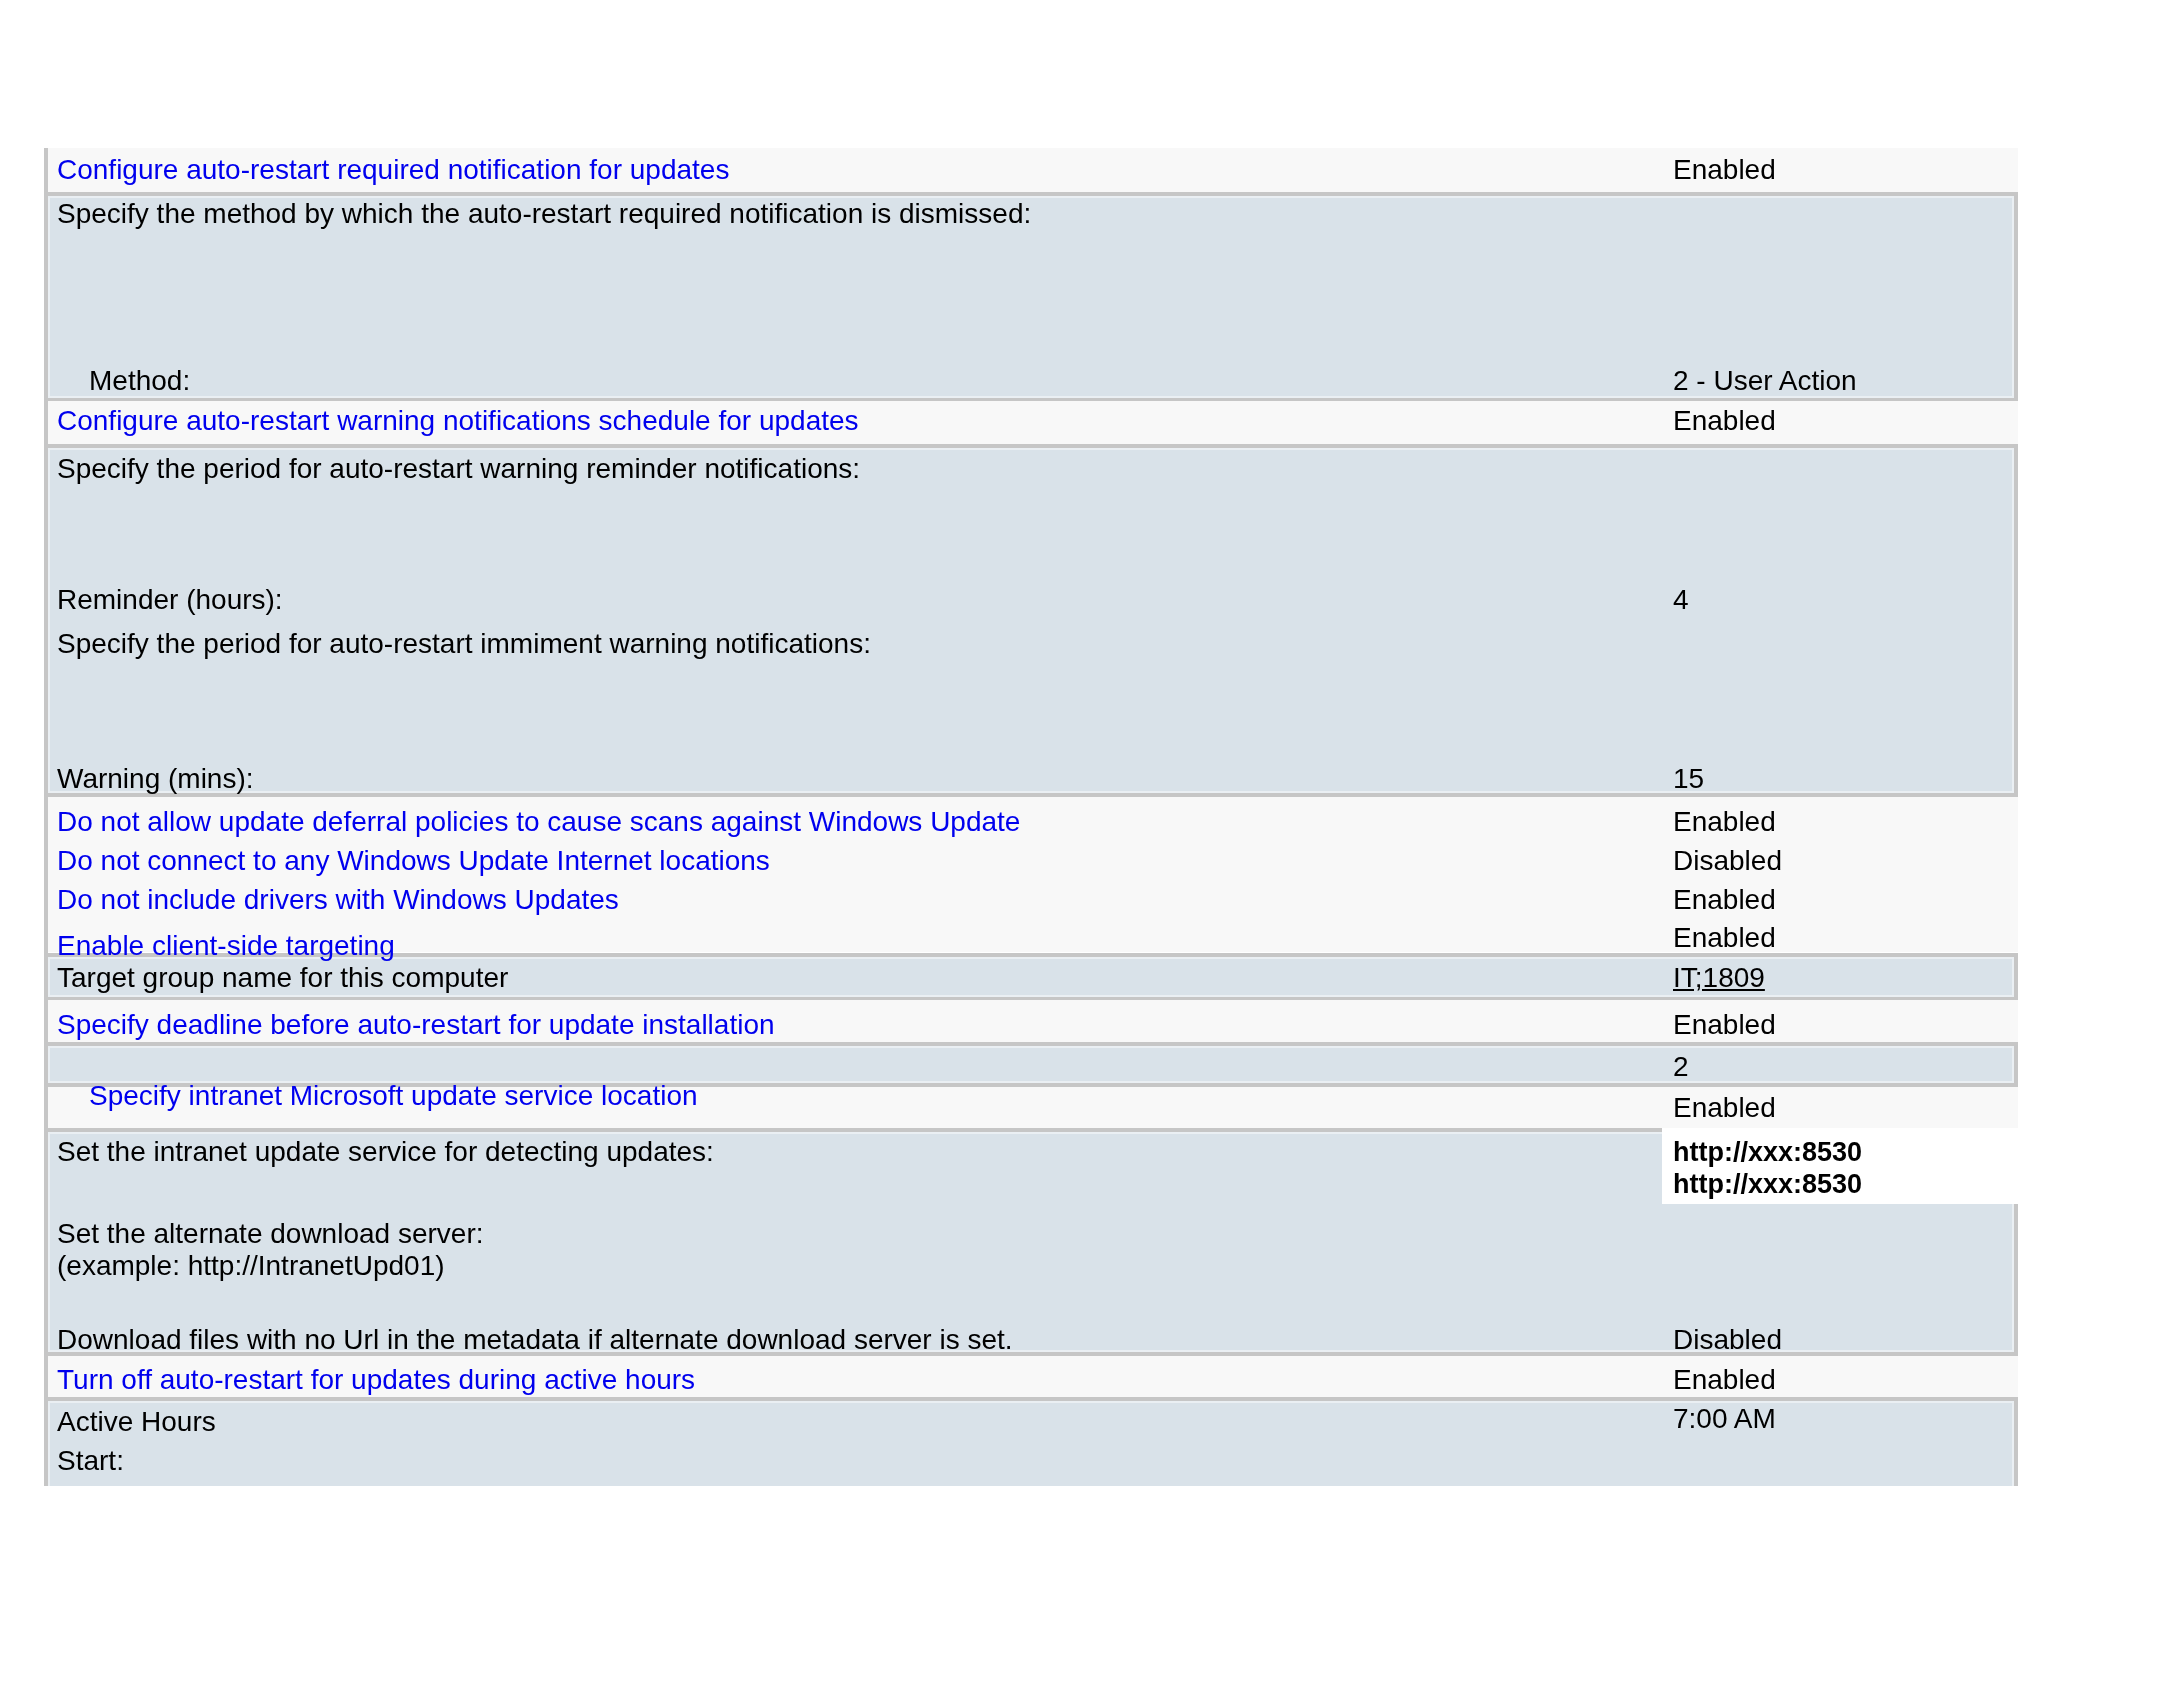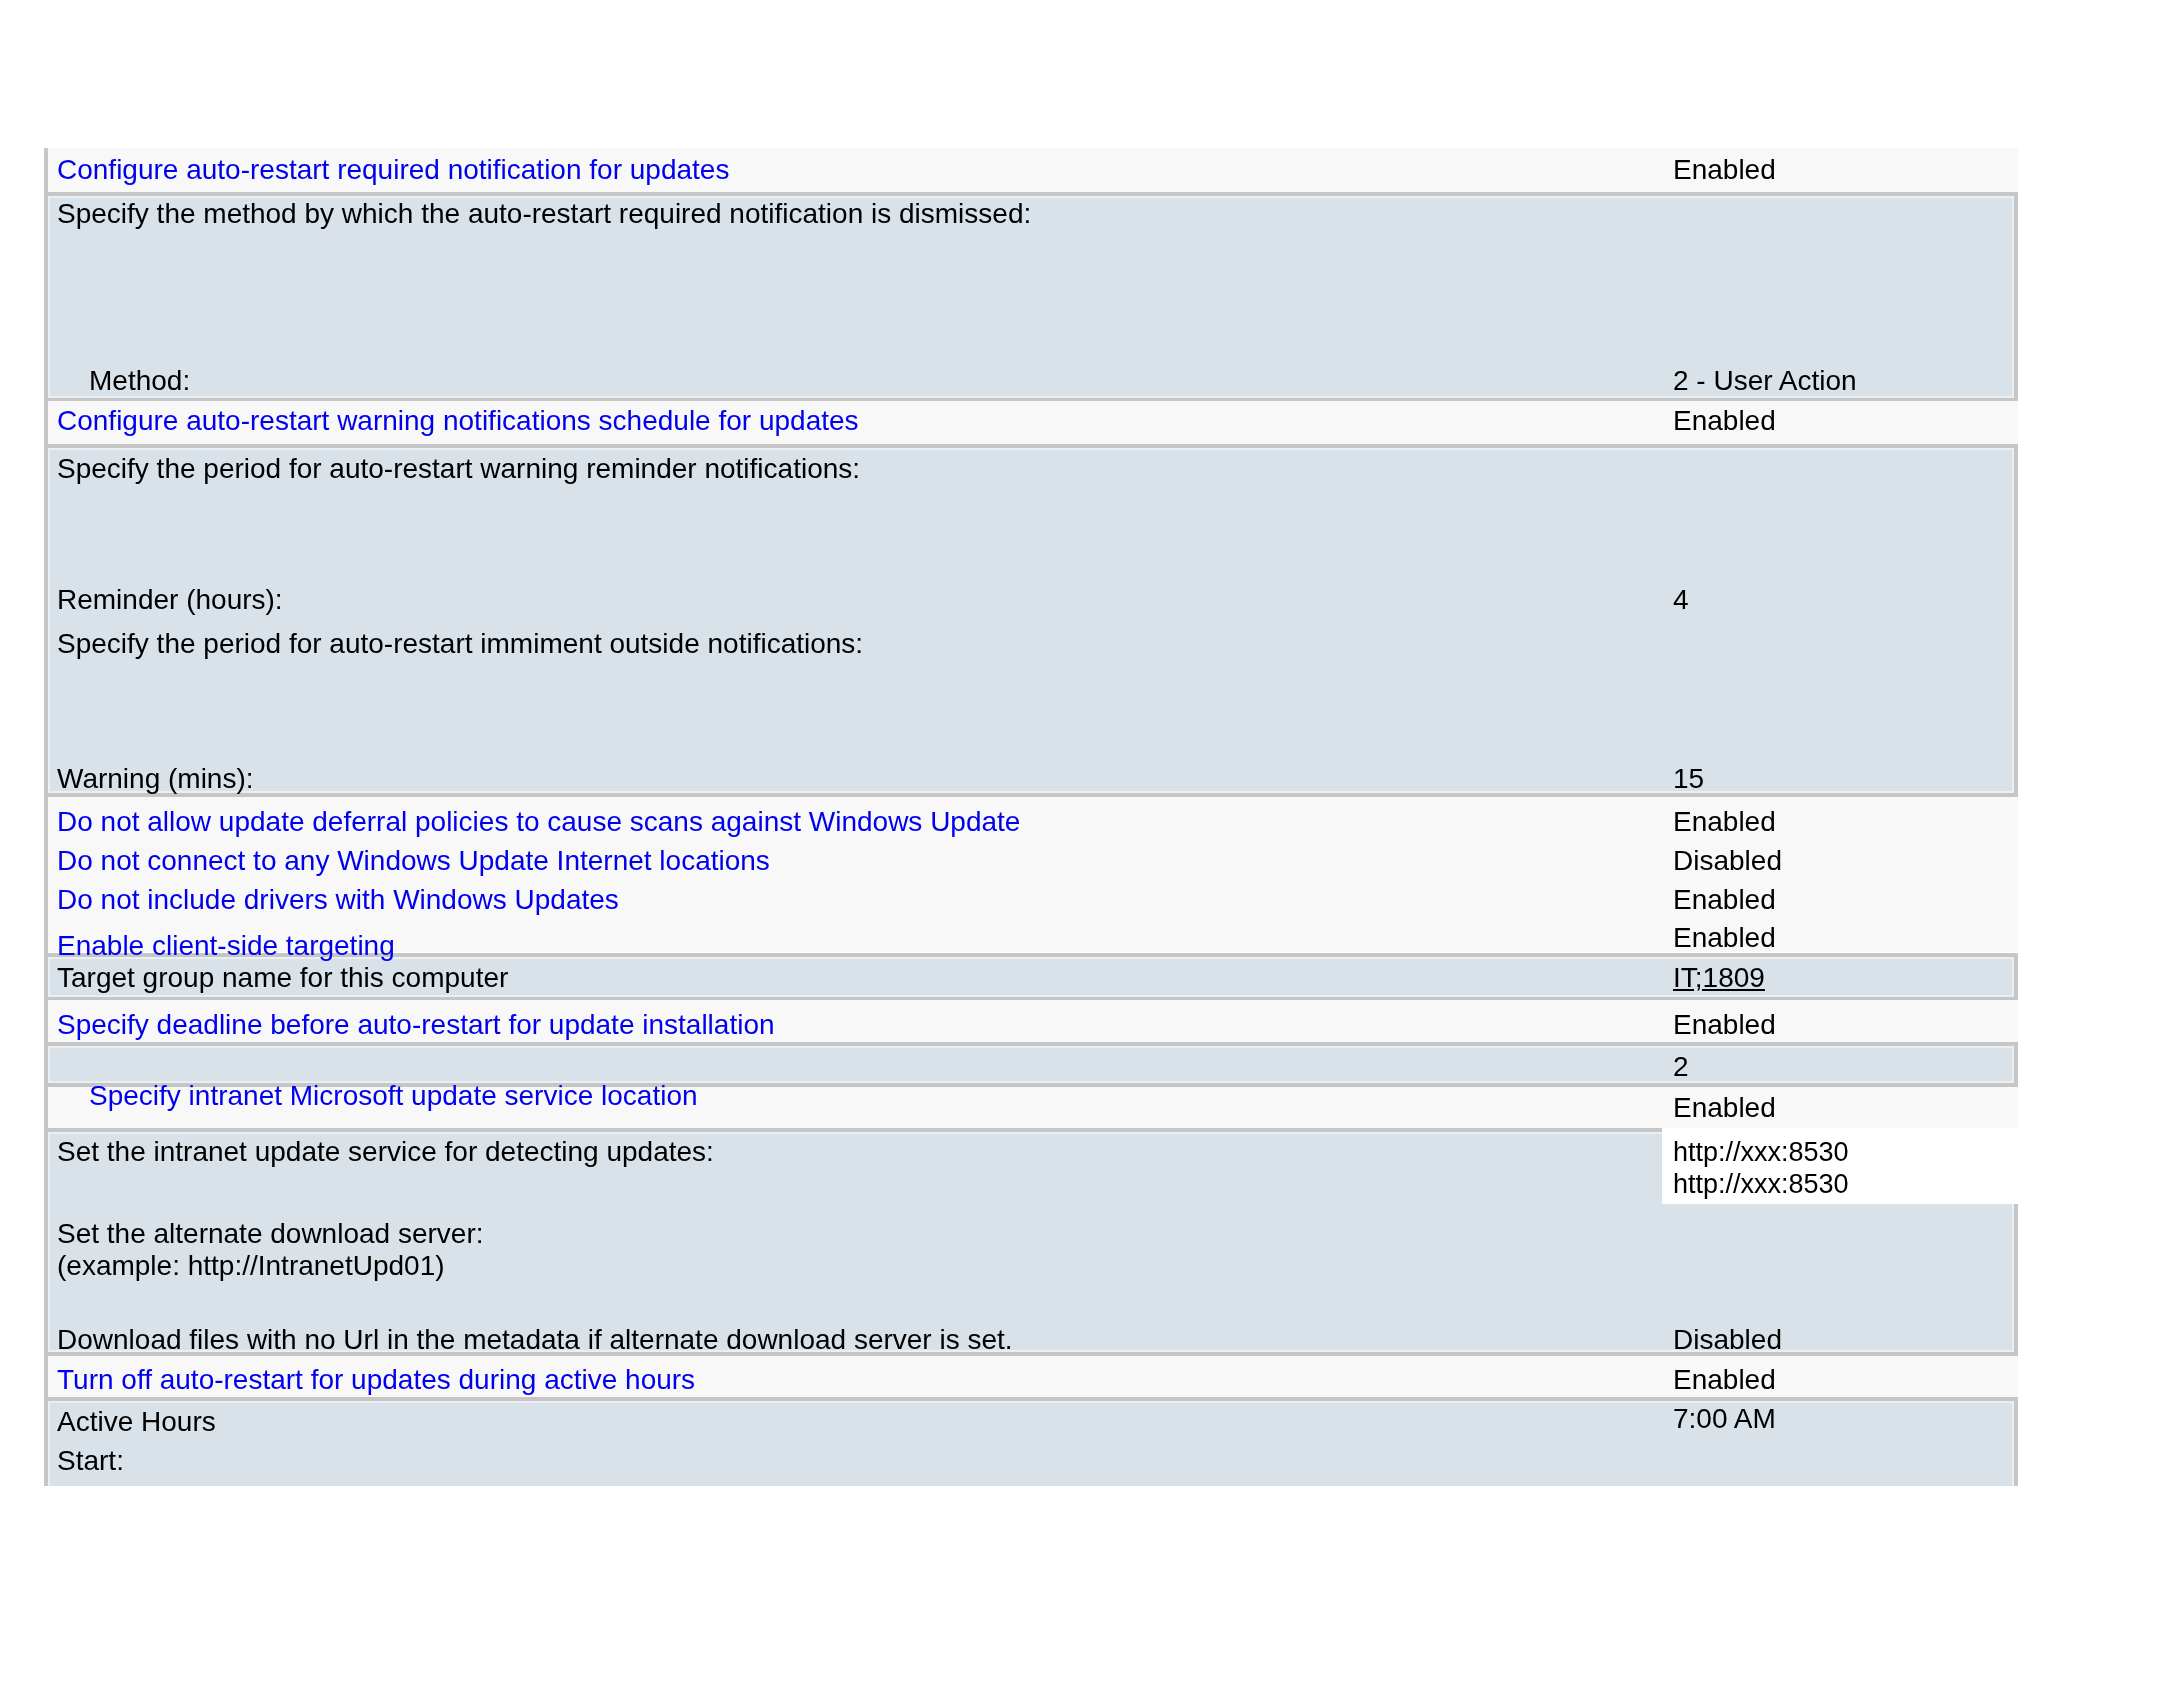--- a/index.html
+++ b/index.html
@@ -9,21 +9,21 @@
   .tbl{position:absolute;left:44px;top:148px;width:1974px;height:1372px;}
   .bg{position:absolute;left:0;width:1974px;z-index:1;}
   .rowbg{background:#f8f8f8;}
   .blk{background:#d9e2e9;border:4px solid #c6c6c6;box-sizing:border-box;
        box-shadow:inset 0 0 0 2px rgba(255,255,255,0.45);}
   .leftedge{position:absolute;left:0;top:0;width:4px;height:1372px;background:#c6c6c6;z-index:3;}
   .whitecell{position:absolute;left:1618px;width:356px;background:#ffffff;z-index:2;}
   .ln{position:absolute;left:13px;height:40px;line-height:40px;white-space:nowrap;z-index:5;}
   .val{position:absolute;left:1629px;height:40px;line-height:40px;white-space:nowrap;z-index:5;}
   .lnk{color:#0000ee;text-decoration:none;cursor:pointer;}
-  .url{font-weight:normal;font-size:27px;}
+  .url{font-weight:bold;font-size:27px;}
   
   #bgA{top:0;height:44px;}      #blkB{top:44px;height:210px;}
   #bgC{top:253px;height:43px;}  #blkD{top:296px;height:353px;}
   #bgE{top:649px;height:155px;} #blkF{top:805px;height:48px;}
   #bgG{top:852px;height:42px;}  #blkH{top:894px;height:45px;}
   #bgI{top:939px;height:42px;}  #blkJ{top:980px;height:228px;}
   #cellJ{top:980px;height:76px;}
   #bgK{top:1208px;height:42px;} #blkL{top:1249px;height:123px;}
   
   #tA{top:2px;}    #vA{top:2px;}
@@ -76,21 +76,21 @@
     <div class="ln" id="tB1">Specify the method by which the auto-restart required notification is dismissed:</div>
     <div class="ln" id="tB2">Method:</div>
     <div class="val" id="vB2">2 - User Action</div>
 
     <div class="ln" id="tC"><a href="#" class="lnk">Configure auto-restart warning notifications schedule for updates</a></div>
     <div class="val" id="vC">Enabled</div>
 
     <div class="ln" id="tD1">Specify the period for auto-restart warning reminder notifications:</div>
     <div class="ln" id="tD2">Reminder (hours):</div>
     <div class="val" id="vD2">4</div>
-    <div class="ln" id="tD3">Specify the period for auto-restart immiment outside notifications:</div>
+    <div class="ln" id="tD3">Specify the period for auto-restart immiment warning notifications:</div>
     <div class="ln" id="tD4">Warning (mins):</div>
     <div class="val" id="vD4">15</div>
 
     <div class="ln" id="tE1"><a href="#" class="lnk">Do not allow update deferral policies to cause scans against Windows Update</a></div>
     <div class="val" id="vE1">Enabled</div>
     <div class="ln" id="tE2"><a href="#" class="lnk">Do not connect to any Windows Update Internet locations</a></div>
     <div class="val" id="vE2">Disabled</div>
     <div class="ln" id="tE3"><a href="#" class="lnk">Do not include drivers with Windows Updates</a></div>
     <div class="val" id="vE3">Enabled</div>
     <div class="ln" id="tE4"><a href="#" class="lnk">Enable client-side targeting</a></div>

